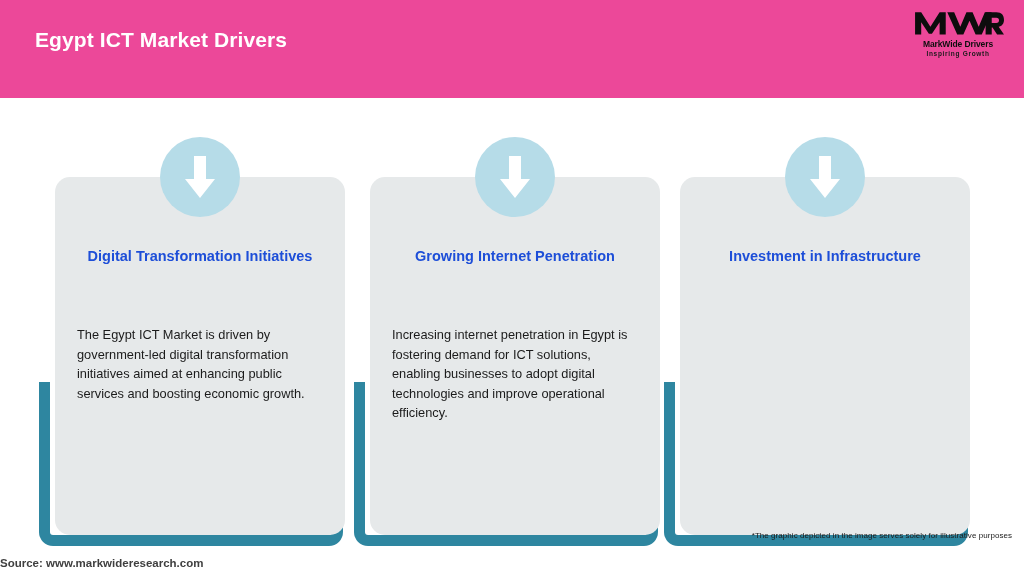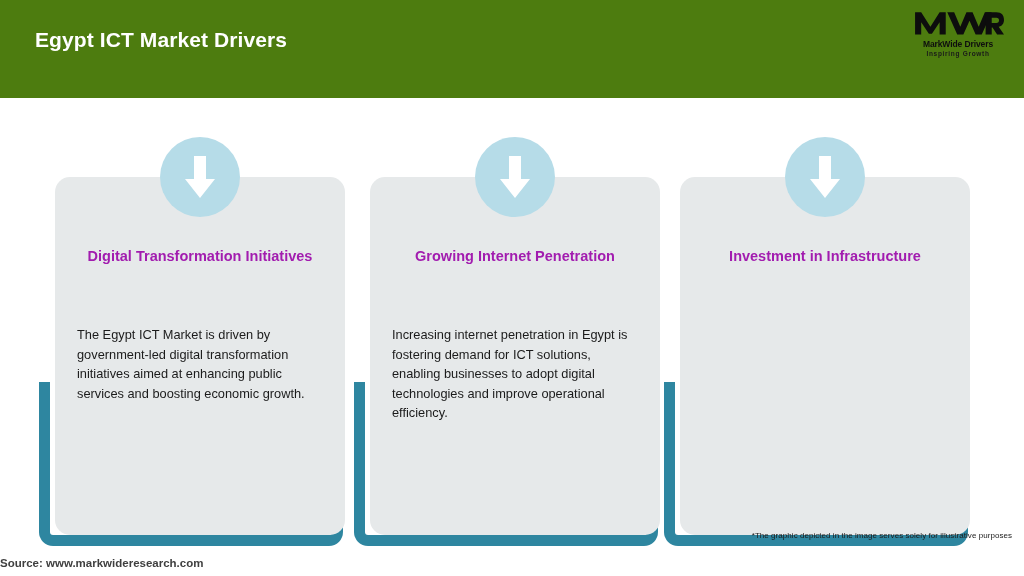--- a/index.html
+++ b/index.html
@@ -18,21 +18,21 @@
     height: 576px;
     background: #ffffff;
   }
 
   
   .header-bar {
     position: absolute;
     left: 0; top: 0;
     width: 1024px;
     height: 98px;
-    background: #4d7c0f;
+    background: #ec4899;
   }
   .header-title {
     position: absolute;
     left: 35px;
     top: 28px;
     font-size: 21px;
     font-weight: bold;
     color: #ffffff;
     letter-spacing: 0.1px;
   }
@@ -131,21 +131,21 @@
   }
 
   .card-title {
     position: absolute;
     left: 22px;
     right: 22px;
     top: 68px;
     text-align: center;
     font-size: 14.5px;
     font-weight: bold;
-    color: #a21caf;
+    color: #1d4ed8;
     line-height: 22px;
   }
 
   .card-body {
     position: absolute;
     left: 22px;
     right: 18px;
     top: 148px;
     font-size: 12.8px;
     color: #1b1b1b;

